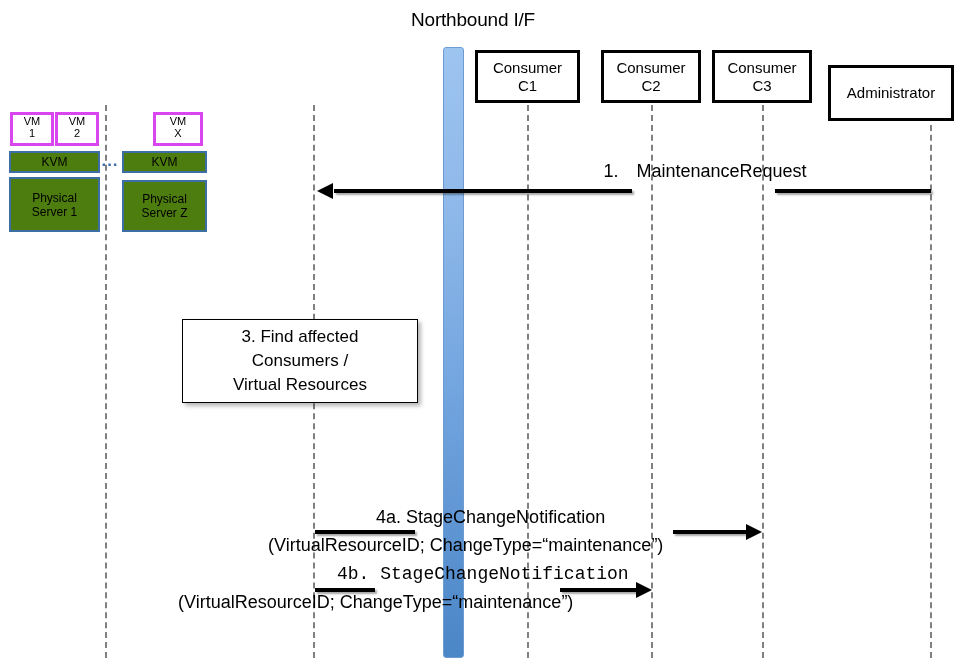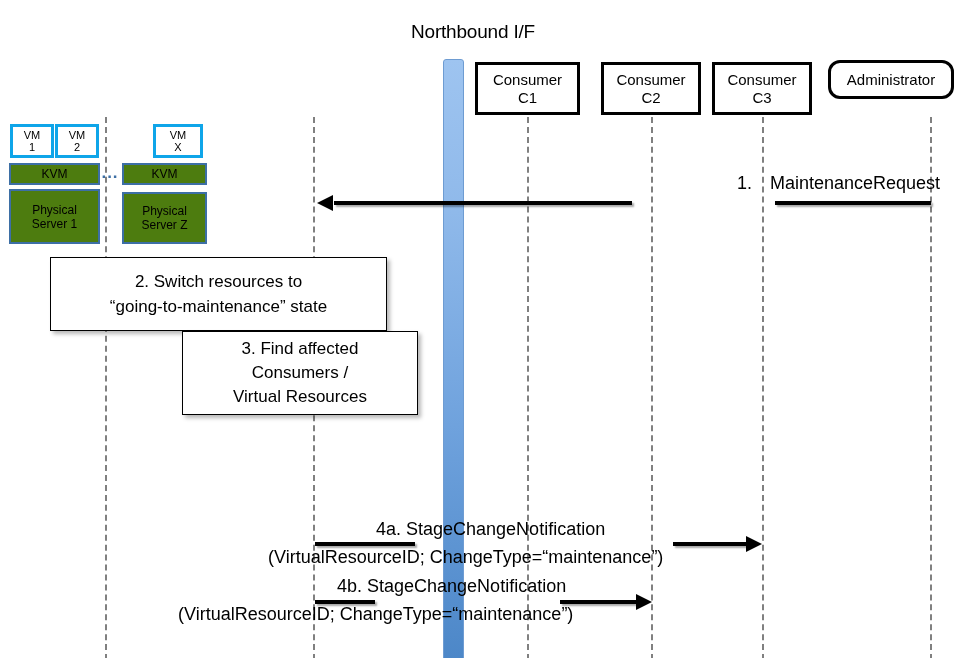--- a/index.html
+++ b/index.html
@@ -11,21 +11,21 @@
     position: relative;
     width: 965px;
     height: 658px;
     background: #ffffff;
     font-family: "Liberation Sans", sans-serif;
     color: #000000;
     overflow: hidden;
   }
 
   
-  .abs { position: absolute; box-sizing: border-box; margin-top: 12px; }
+  .abs { position: absolute; box-sizing: border-box; }
 
   
   .diagram-title {
     font-size: 19px;
     line-height: 24px;
     letter-spacing: -0.2px;
     text-align: center;
     white-space: nowrap;
     color: #000;
   }
@@ -52,24 +52,24 @@
 
   
   .nb-bar {
     background: linear-gradient(to bottom, #9EC4F0 0%, #8FB9EA 25%, #6FA2DD 60%, #4B86C7 100%);
     border: 1px solid #6E9CD2;
     border-radius: 3px;
   }
 
   
   .vm-box {
-    border: 3px solid #0ea5e9;
-    background: #ffffff;
-    display: flex;
-    align-items: center;
+    border: 3px solid #d946ef;
+    background: #ffffff;
+    display: flex;
+    align-items: flex-start;
     justify-content: center;
     text-align: center;
     font-size: 11px;
     line-height: 12px;
     white-space: pre-line;
   }
   .blue-box {
     border: 2px solid #3D6FA5;
     background: #4d7c0f;
     display: flex;
@@ -152,21 +152,21 @@
   <div class="abs actor-box small" style="left:601px; top:50px; width:100px; height:53px; white-space:pre-line;">
     <span>Consumer
 C2</span>
   </div>
 
   <div class="abs actor-box small" style="left:712px; top:50px; width:100px; height:53px; white-space:pre-line;">
     <span>Consumer
 C3</span>
   </div>
 
-  <div class="abs actor-box small" style="left:828px; top:48px; width:126px; height:39px;border-radius:12px;">
+  <div class="abs actor-box small" style="left:828px; top:65px; width:126px; height:56px;">
     <span>Administrator</span>
   </div>
 
   <div class="abs vm-box" style="left:10px; top:112px; width:44px; height:34px;">
     <span>VM
 1</span>
   </div>
   <div class="abs vm-box" style="left:55px; top:112px; width:44px; height:34px;">
     <span>VM
 2</span>
@@ -186,48 +186,44 @@
 X</span>
   </div>
   <div class="abs blue-box" style="left:122px; top:151px; width:85px; height:22px;">
     <span>KVM</span>
   </div>
   <div class="abs blue-box" style="left:122px; top:180px; width:85px; height:52px;">
     <span>Physical
 Server Z</span>
   </div>
 
-  <div class="abs msg-label" style="left:470px; top:160px; width:470px; text-align:right;">1. MaintenanceRequest</div>
+  <div class="abs msg-label" style="left:470px; top:160px; width:470px; text-align:center;">1. MaintenanceRequest</div>
 
   <div class="abs msg-line shadowed" style="left:334px; top:189px; width:298px;"></div>
   <div class="abs msg-line shadowed" style="left:775px; top:189px; width:156px;"></div>
   <div class="abs arrow-head left" style="left:317px; top:183px;"></div>
 
 
-  <div class="abs step-box" style="left:50px; top:245px; width:337px; height:74px;">
-    <span>2. Switch resources to
-“going-to-maintenance” state</span>
-  </div>
 
   <div class="abs step-box" style="left:182px; top:319px; width:236px; height:84px; line-height:24px;">
     <span>3. Find affected
 Consumers /
 Virtual Resources</span>
   </div>
 
 
   <div class="abs msg-label" style="left:376px; top:506px; width:300px; text-align:left;">4a. StageChangeNotification</div>
 
   <div class="abs msg-line shadowed" style="left:315px; top:530px; width:100px;"></div>
   <div class="abs msg-line shadowed" style="left:673px; top:530px; width:74px;"></div>
   <div class="abs arrow-head right" style="left:746px; top:524px;"></div>
 
   <div class="abs msg-label" style="left:268px; top:534px; width:500px; text-align:left;">(VirtualResourceID; ChangeType=“maintenance”)</div>
 
-  <div class="abs msg-label" style="left:337px; top:563px; width:300px; text-align:left;">4b. StageChangeNotification</div>
+  <div class="abs msg-label" style="left:337px; top:563px; width:300px; text-align:left;font-family:Liberation Mono, monospace;">4b. StageChangeNotification</div>
 
   <div class="abs msg-line shadowed" style="left:315px; top:588px; width:60px;"></div>
   <div class="abs msg-line shadowed" style="left:560px; top:588px; width:77px;"></div>
   <div class="abs arrow-head right" style="left:636px; top:582px;"></div>
 
   <div class="abs msg-label" style="left:178px; top:591px; width:500px; text-align:left;">(VirtualResourceID; ChangeType=“maintenance”)</div>
 
 </div>
 
 </body></html>

